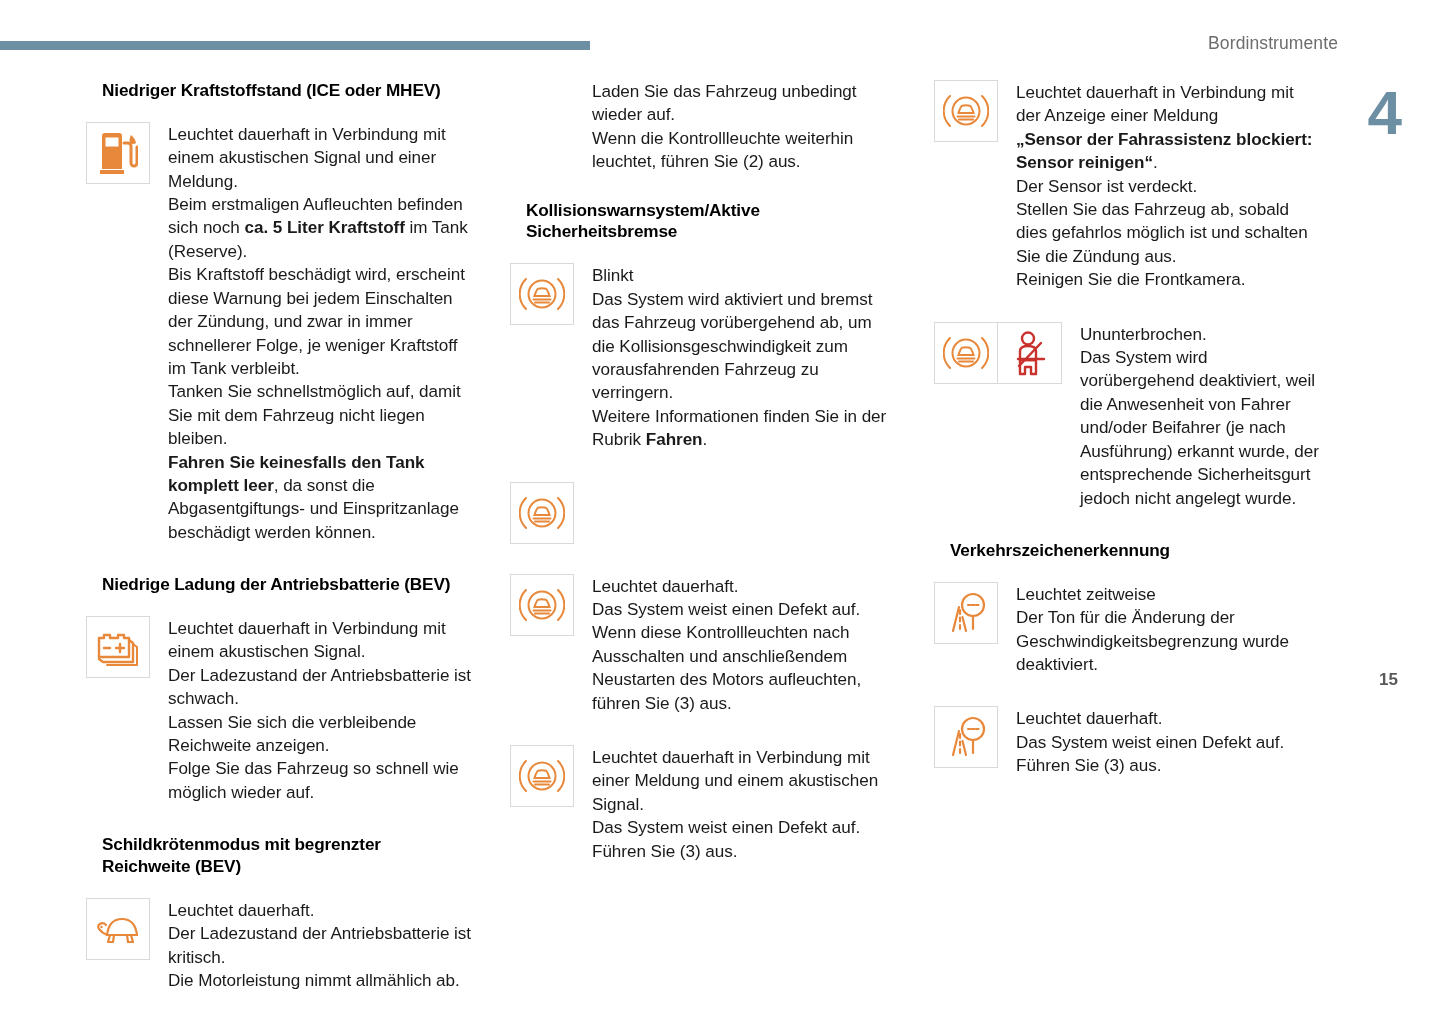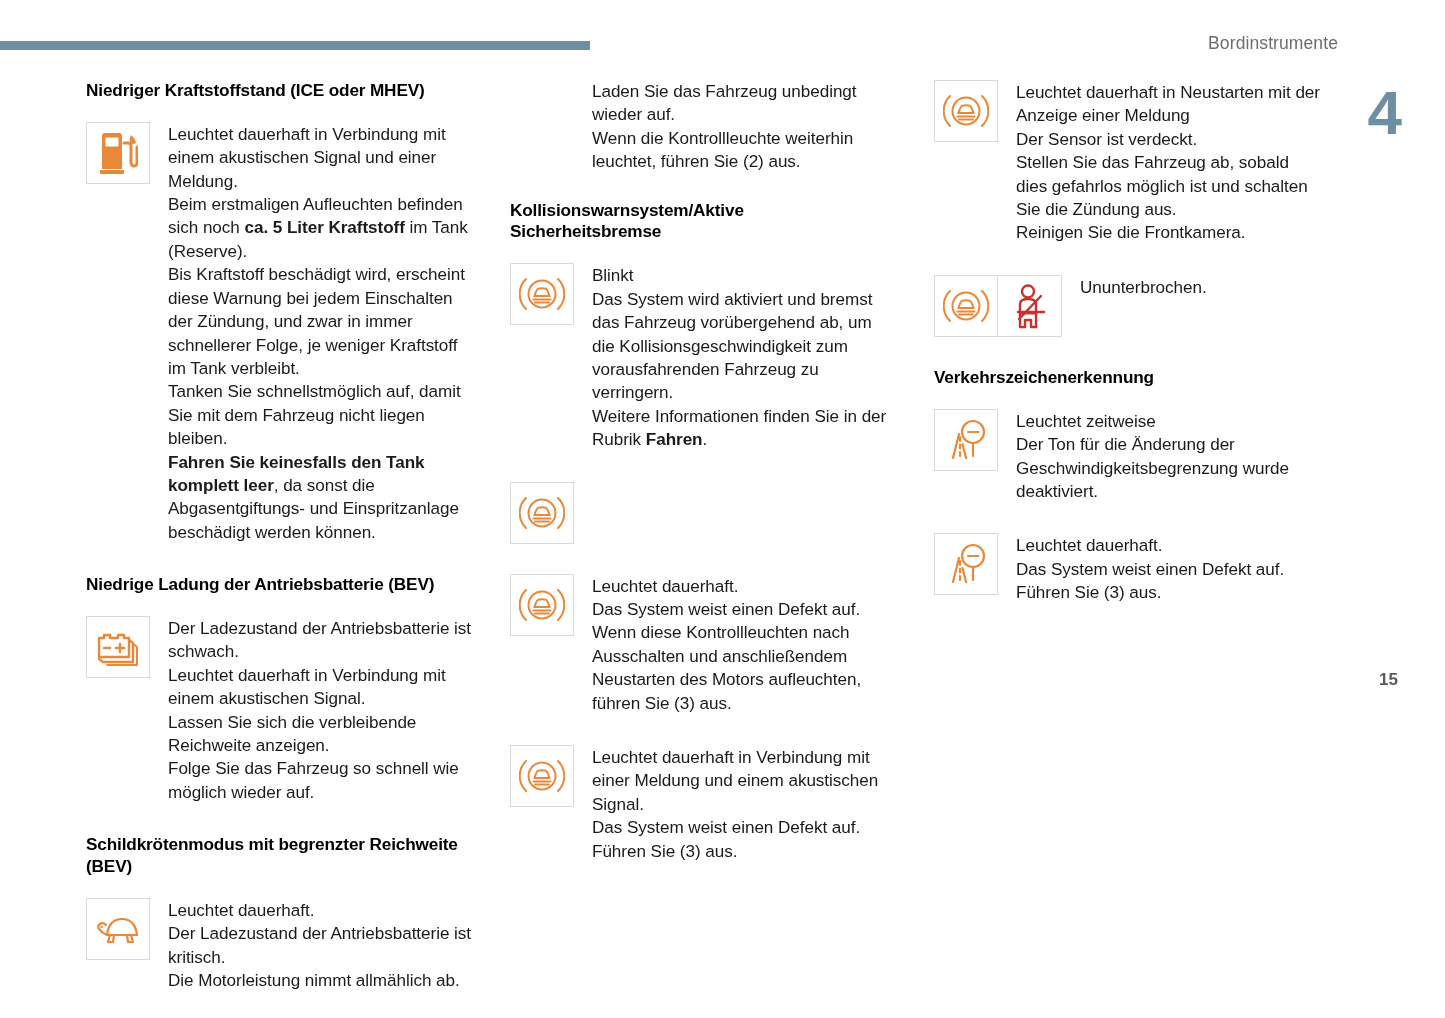--- a/index.html
+++ b/index.html
@@ -71,21 +71,21 @@
     width: 386px;
   }
   .col + .col {
     margin-left: 38px;
   }
 
   
   h2.section-title {
     font-size: 17.2px;
     font-weight: bold;
-    margin: 0 0 20px 0;
+    margin: 0 0 20px 16px;
     line-height: 1.27;
     letter-spacing: -.15px;
     color: #000;
   }
   .block-gap-top { margin-top: 30px; }
 
   .entry {
     display: flex;
     align-items: flex-start;
     margin-bottom: 30px;
@@ -176,22 +176,22 @@
                 <line x1="24" y1="17" x2="24" y2="25"></line>
                 <line x1="20" y1="21" x2="28" y2="21"></line>
                 <path d="M33 13 l4 3 v19 h-30 l-4 -3"></path>
                 <path d="M37 17 l4 3 v15" stroke-width="2"></path>
                 <path d="M11 38 h30 l0 -15" stroke-width="2"></path>
               </g>
             </svg>
           </div>
         </div>
         <div class="body">
+          <div>Leuchtet dauerhaft in Verbindung mit einem akustischen Signal.</div>
           <div>Der Ladezustand der Antriebsbatterie ist schwach.</div>
-          <div>Leuchtet dauerhaft in Verbindung mit einem akustischen Signal.</div>
           <div>Lassen Sie sich die verbleibende Reichweite anzeigen.</div>
           <div>Folge Sie das Fahrzeug so schnell wie möglich wieder auf.</div>
         </div>
       </div>
 
       <h2 class="section-title block-gap-top">Schildkrötenmodus mit begrenzter Reichweite (BEV)</h2>
 
       <div class="entry">
         <div class="icon-group">
           <div class="icon-box">
@@ -321,21 +321,22 @@
                 <path d="M7 7 a21 21 0 0 0 0 30"></path>
                 <path d="M39 7 a21 21 0 0 1 0 30"></path>
                 <path d="M15.5 24 q1.8 -6 3.5 -7.2 q3.8 -1.2 8 0 q1.7 1.2 3.5 7.2 z"></path>
                 <line x1="14.5" y1="27.5" x2="31.5" y2="27.5"></line>
                 <line x1="16" y1="30.5" x2="30" y2="30.5"></line>
               </g>
             </svg>
           </div>
         </div>
         <div class="body">
-          <div>Leuchtet dauerhaft in Neustarten mit der Anzeige einer Meldung</div>
+          <div>Leuchtet dauerhaft in Verbindung mit der Anzeige einer Meldung</div>
+          <div><b>„Sensor der Fahrassistenz blockiert: Sensor reinigen“</b><span>.</span></div>
           <div>Der Sensor ist verdeckt.</div>
           <div>Stellen Sie das Fahrzeug ab, sobald dies gefahrlos möglich ist und schalten Sie die Zündung aus.</div>
           <div>Reinigen Sie die Frontkamera.</div>
         </div>
       </div>
 
       <div class="entry">
         <div class="icon-group">
           <div class="icon-box">
             <svg width="46" height="44" viewBox="0 0 46 44" aria-hidden="true">
@@ -356,20 +357,21 @@
                 <path d="M11 21 q0 -5 8 -5 q8 0 8 5 v9 h-16 z"></path>
                 <path d="M11 30 h16 v14 h-5 v-7 h-6 v7 h-5 z"></path>
                 <line x1="9" y1="29" x2="35" y2="29"></line>
                 <line x1="32" y1="13" x2="10" y2="36"></line>
               </g>
             </svg>
           </div>
         </div>
         <div class="body">
           <div>Ununterbrochen.</div>
+          <div>Das System wird vorübergehend deaktiviert, weil die Anwesenheit von Fahrer und/oder Beifahrer (je nach Ausführung) erkannt wurde, der entsprechende Sicherheitsgurt jedoch nicht angelegt wurde.</div>
         </div>
       </div>
 
       <h2 class="section-title block-gap-top">Verkehrszeichenerkennung</h2>
 
       <div class="entry">
         <div class="icon-group">
           <div class="icon-box">
             <svg width="46" height="44" viewBox="0 0 46 44" aria-hidden="true">
               <g fill="none" stroke="#e8883a" stroke-width="2.2" stroke-linecap="round">

